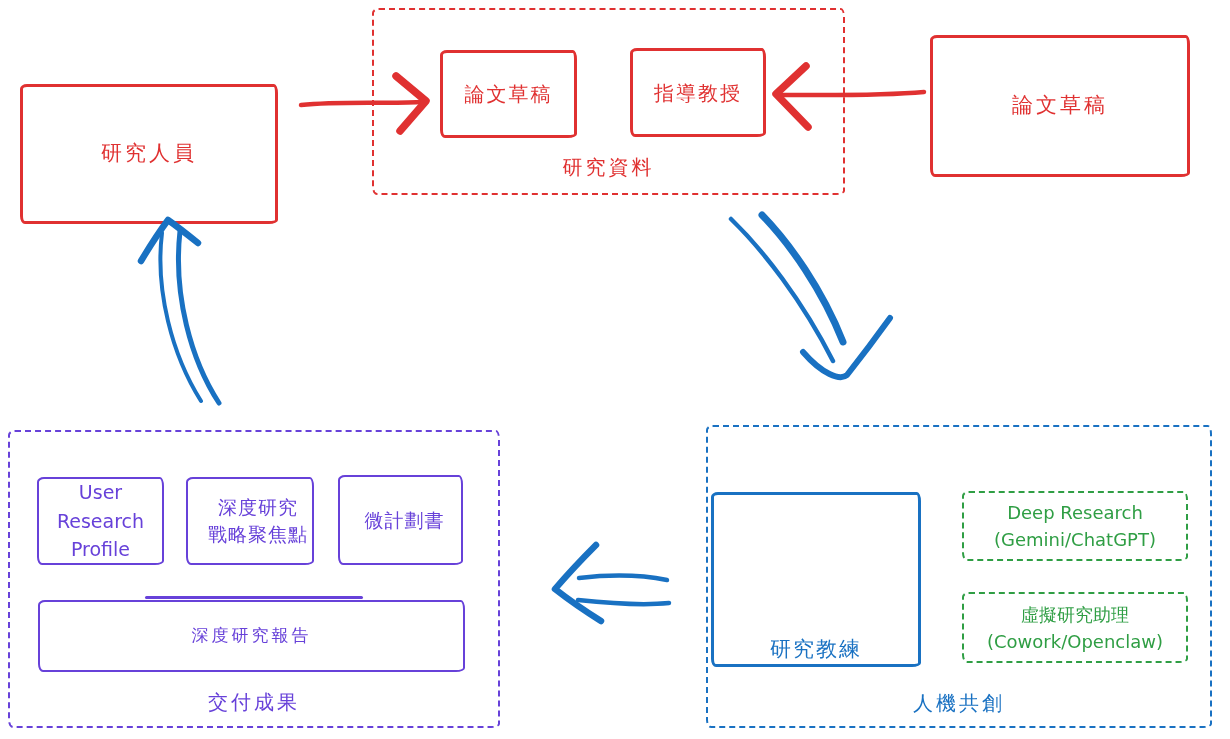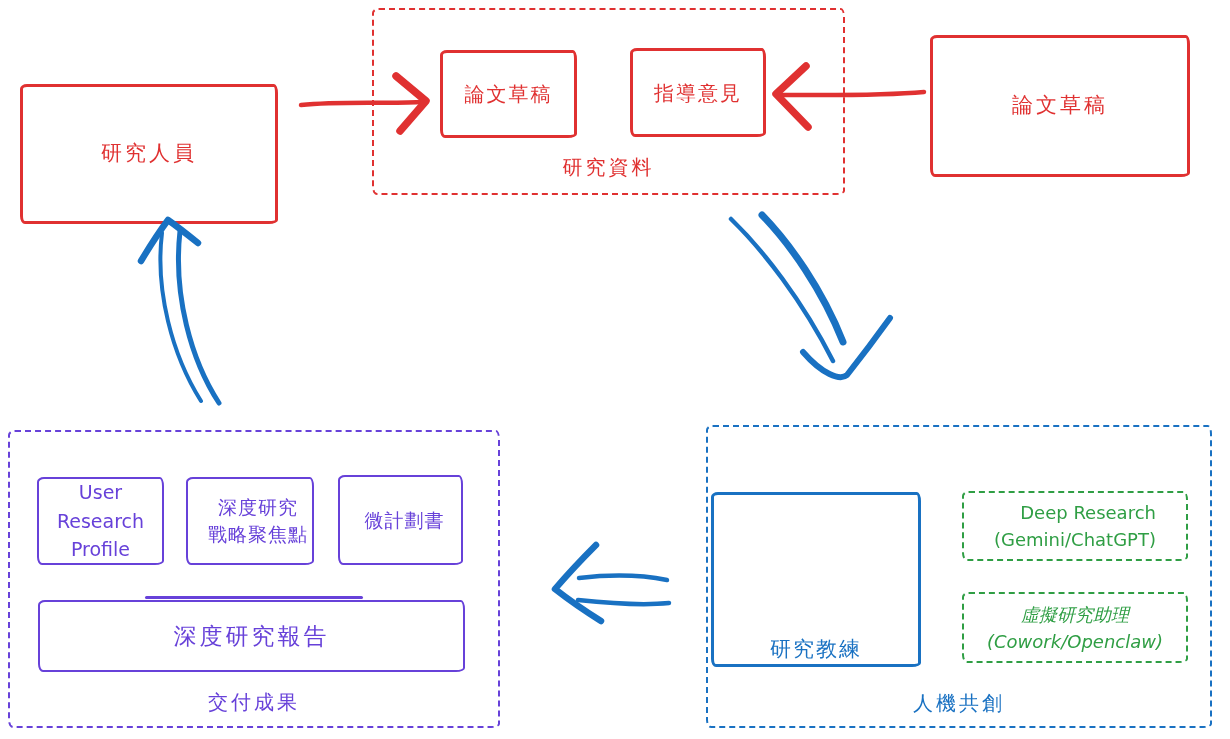--- a/index.html
+++ b/index.html
@@ -37,29 +37,29 @@
   #paper-draft{left:440px;top:50px;width:137px;height:88px;border-width:3px;font-size:20px;letter-spacing:2px;}
   #advisor-feedback{left:630px;top:48px;width:136px;height:89px;border-width:3px;font-size:20px;letter-spacing:2px;}
   #professor{left:930px;top:35px;width:260px;height:142px;border-width:3px;font-size:21px;letter-spacing:3px;}
 
   
   #deliverables{left:8px;top:430px;width:492px;height:298px;border-width:2.5px;}
   #deliverables .group-title{bottom:10px;color:var(--violet);}
   #user-research-profile{left:37px;top:477px;width:127px;height:88px;border-width:2.5px;font-size:19px;line-height:1.5;}
   #strategy-focus{left:186px;top:477px;width:128px;height:88px;border-width:2.5px;font-size:19px;letter-spacing:1px;padding-left:16px;}
   #micro-proposal{left:338px;top:475px;width:125px;height:90px;border-width:2.5px;font-size:19px;letter-spacing:1px;padding-left:8px;}
-  #deep-report{left:38px;top:600px;width:427px;height:72px;border-width:2.5px;font-size:23px;letter-spacing:3px;}
+  #deep-report{left:38px;top:600px;width:427px;height:72px;border-width:2.5px;font-size:17px;letter-spacing:3px;}
   #report-topline{position:absolute;left:145px;top:596px;width:218px;height:3px;background:var(--violet);border-radius:2px;}
 
   
   #co-creation{left:706px;top:425px;width:506px;height:303px;border-width:2.5px;}
   #co-creation .group-title{bottom:9px;color:var(--blue);}
   #research-coach{left:711px;top:492px;width:210px;height:175px;border-width:3px;font-size:21px;letter-spacing:2px;}
-  #deep-research-tool{left:962px;top:491px;width:226px;height:70px;border-width:2.5px;font-size:18px;line-height:1.5;text-align:right;}
-  #virtual-assistant-tool{left:962px;top:592px;width:226px;height:71px;border-width:2.5px;font-size:18px;line-height:1.5;font-style:italic;}
+  #deep-research-tool{left:962px;top:491px;width:226px;height:70px;border-width:2.5px;font-size:18px;line-height:1.5;}
+  #virtual-assistant-tool{left:962px;top:592px;width:226px;height:71px;border-width:2.5px;font-size:18px;line-height:1.5;}
 
   #arrows-layer{position:absolute;inset:0;pointer-events:none;z-index:10;}
   #arrows-layer path{fill:none;stroke-linecap:round;stroke-linejoin:round;}
   .stroke-red{stroke:var(--red);}
   .stroke-blue{stroke:var(--blue);}
 </style>
 </head>
 <body>
 
 <div class="canvas">
@@ -68,21 +68,21 @@
     <span>研究人員</span>
   </div>
 
   <div class="box sketch solid red" id="paper-draft">
     <span>論文草稿</span>
   </div>
   <div class="box sketch dashed red" id="research-data">
     <span class="group-title">研究資料</span>
   </div>
   <div class="box sketch solid red" id="advisor-feedback">
-    <span>指導意見</span>
+    <span>指導教授</span>
   </div>
 
   <div class="box sketch solid red" id="professor">
     <span>論文草稿</span>
   </div>
 
   <div class="box sketch dashed violet" id="deliverables">
     <span class="group-title">交付成果</span>
   </div>
   <div class="box sketch solid violet" id="user-research-profile">

